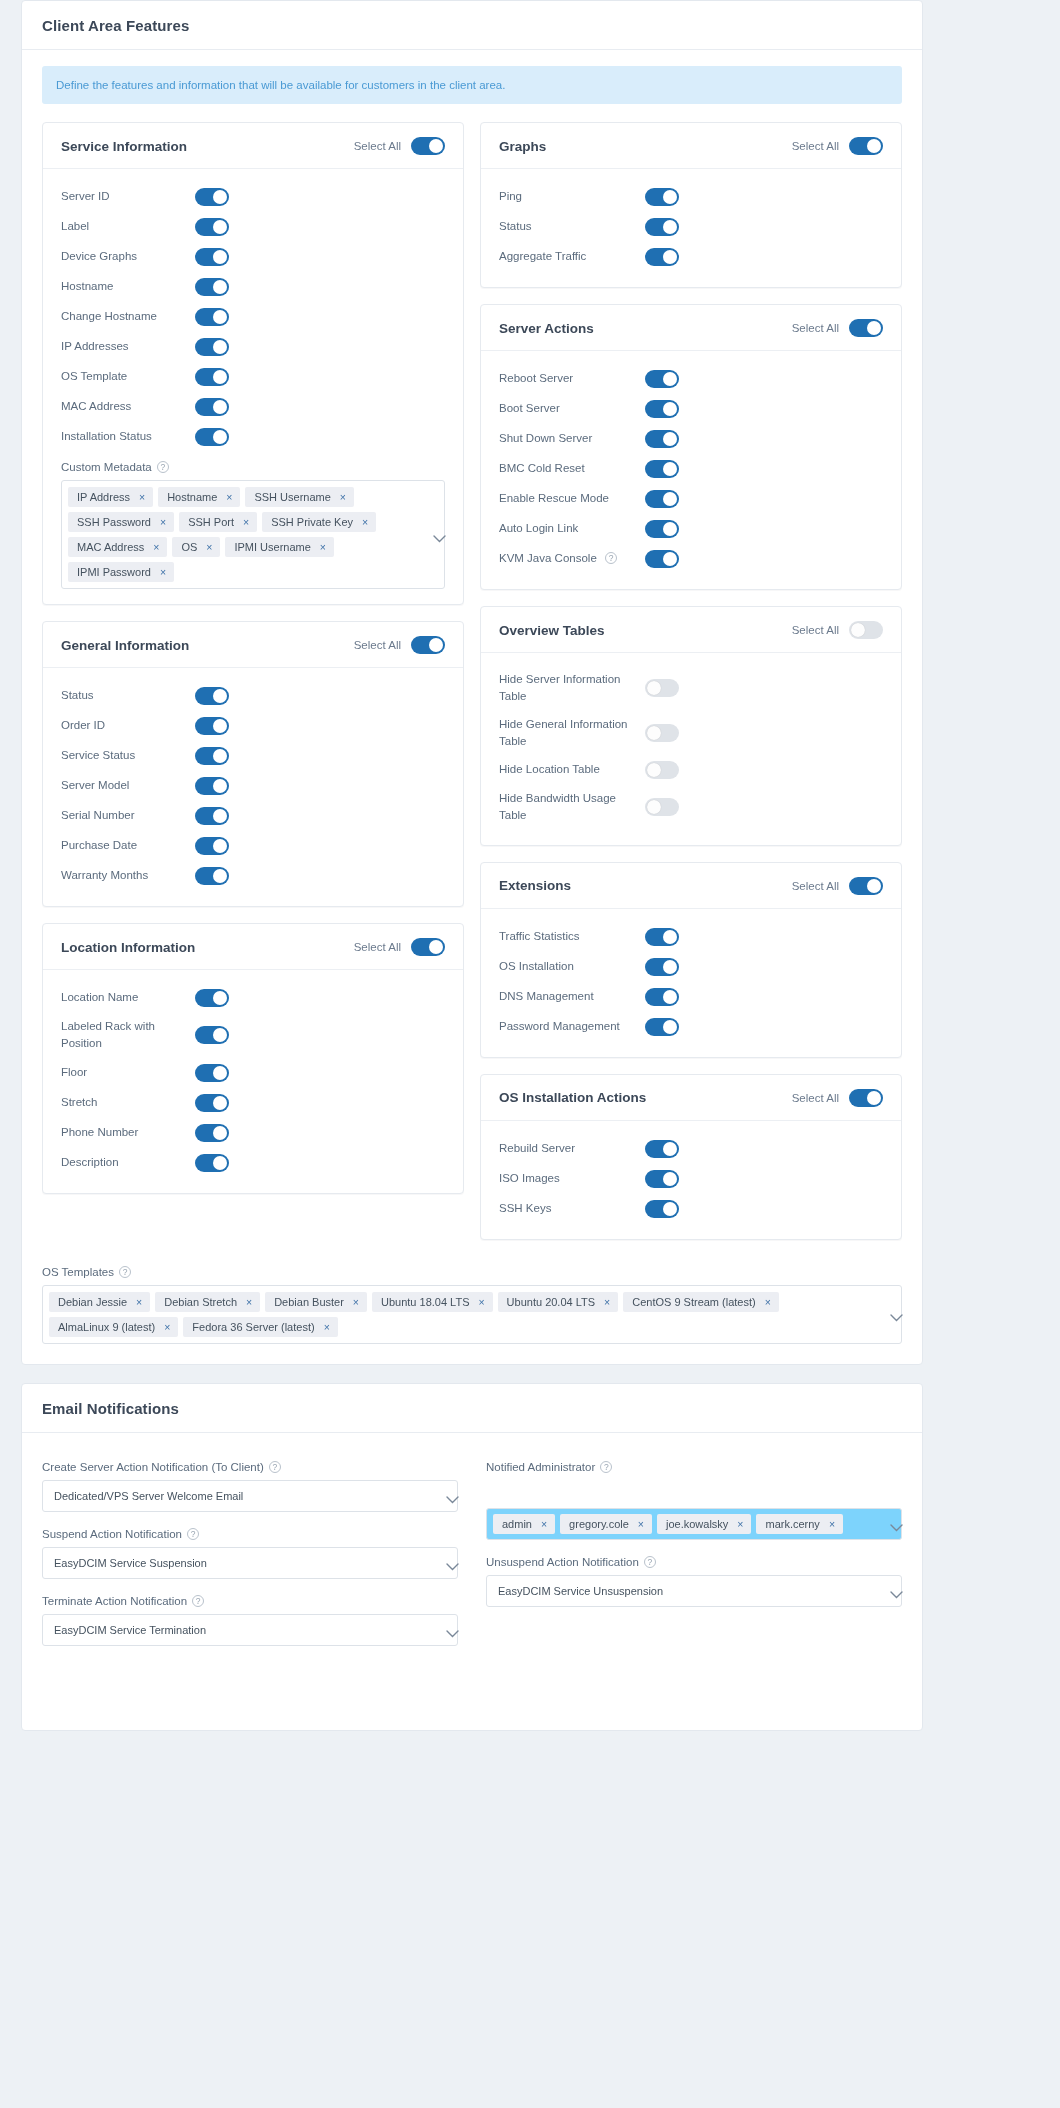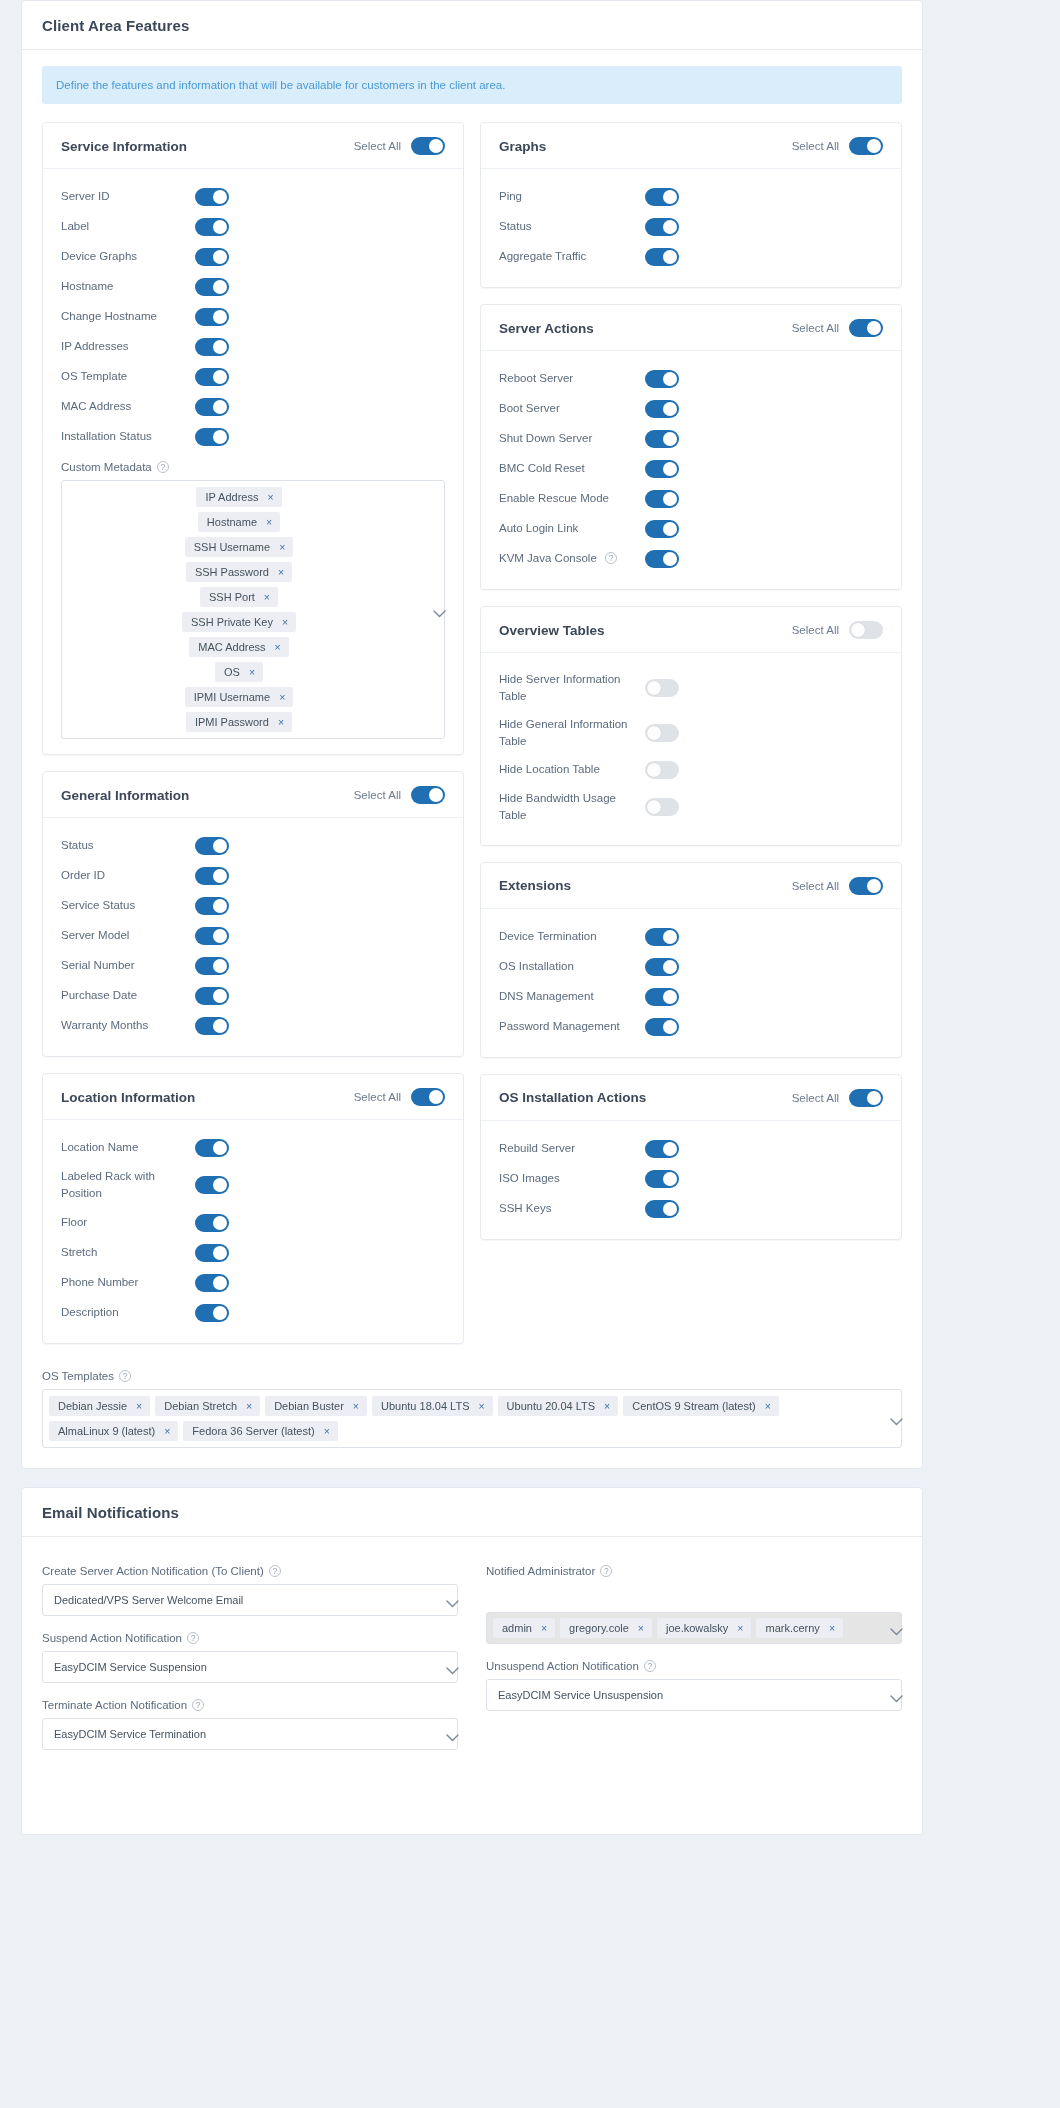--- a/index.html
+++ b/index.html
@@ -111,21 +111,21 @@
   .field-label {
     font-size: 11.5px; color: #5b6b7d;
     margin: 9px 0 7px 0; display: flex; align-items: center;
   }
   .tagbox {
     border: 1px solid #dde2e8; border-radius: 3px;
     background: #fff; padding: 6px 6px 6px 6px;
     display: flex; flex-wrap: wrap; gap: 5px;
     position: relative;
   }
-  .tagbox.col-layout { flex-direction: column; align-items: center; padding-right: 34px; }
+  .tagbox.col-layout { flex-direction: row; align-items: flex-start; padding-right: 34px; }
   .tag {
     background: #eceef3; border-radius: 2px;
     font-size: 11px; color: #45525f;
     padding: 4px 8px 4px 9px;
     display: inline-flex; align-items: center; gap: 9px;
     white-space: nowrap;
   }
   .tag .x { color: #3f72a8; font-size: 10.5px; cursor: pointer; }
   .caret {
     position: absolute; right: 11px; top: 50%;
@@ -145,21 +145,21 @@
   .selectbox {
     border: 1px solid #dde2e8; border-radius: 3px;
     height: 32px; display: flex; align-items: center;
     padding: 0 30px 0 11px; font-size: 11px; color: #45525f;
     position: relative; background: #fff;
   }
   .tag-input {
     border: 1px solid #dde2e8; border-radius: 3px;
     min-height: 32px; display: flex; align-items: center;
     flex-wrap: wrap; gap: 5px; padding: 4px 30px 4px 6px;
-    position: relative; background: #e5e5e5; margin-top: 35px;
+    position: relative; background: #7dd3fc; margin-top: 35px;
   }
   .spacer-bottom { height: 48px; }
 </style>
 </head>
 <body>
 
 <div class="page">
 
   <section class="card">
     <div class="card-head">
@@ -448,21 +448,21 @@
           <div class="panel">
             <div class="panel-head">
               <span class="panel-title">Extensions</span>
               <span class="select-all">
                 <span class="select-all-label">Select All</span>
                 <span class="sw"></span>
               </span>
             </div>
             <div class="panel-body">
               <div class="trow wide">
-                  <span class="tlabel">Device Termination</span>
+                  <span class="tlabel">Traffic Statistics</span>
                   <span class="sw"></span>
                 </div>
               <div class="trow wide">
                   <span class="tlabel">OS Installation</span>
                   <span class="sw"></span>
                 </div>
               <div class="trow wide">
                   <span class="tlabel">DNS Management</span>
                   <span class="sw"></span>
                 </div>

